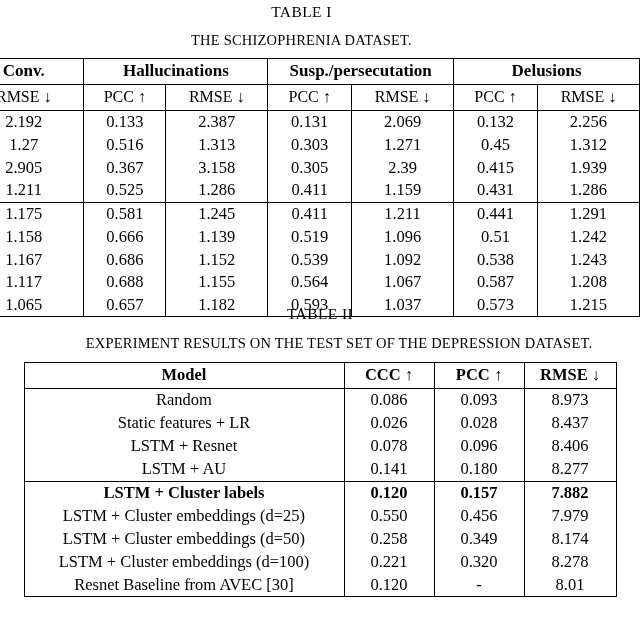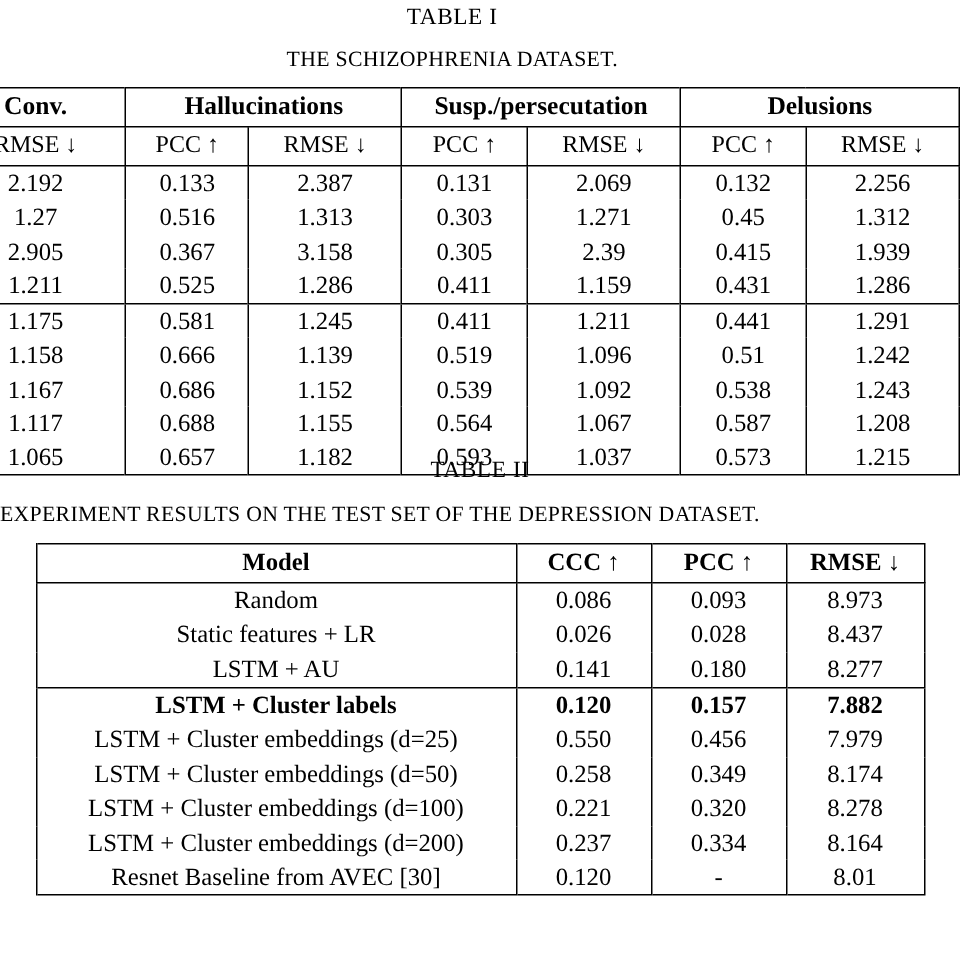--- a/index.html
+++ b/index.html
@@ -83,27 +83,28 @@
     left: 0;
     top: 305px;
     width: 640px;
   }
   .cap-num2 {
     text-align: center;
     font-size: 15.5px;
     letter-spacing: 0.4px;
   }
   .cap-text2 {
-    text-align: left;
+    text-align: center;
     font-size: 14.5px;
     font-variant: small-caps;
     letter-spacing: 0.2px;
     padding-top: 12px;
     padding-bottom: 10px;
     white-space: nowrap;
+    margin-left: 38px;
   }
   #table2 {
     width: 592px;
     margin: 0 auto;
     border: 1.6px solid #000;
     border-collapse: collapse;
     table-layout: fixed;
   }
   #table2 th, #table2 td {
     text-align: center;
@@ -268,20 +269,26 @@
           <td>0.093</td>
           <td>8.973</td>
         </tr>
         <tr>
           <td>Static features + LR</td>
           <td>0.026</td>
           <td>0.028</td>
           <td>8.437</td>
         </tr>
         <tr>
+          <td>LSTM + Resnet</td>
+          <td>0.078</td>
+          <td>0.096</td>
+          <td>8.406</td>
+        </tr>
+        <tr>
           <td>LSTM + AU</td>
           <td>0.141</td>
           <td>0.180</td>
           <td>8.277</td>
         </tr>
         <tr class="sep-above">
           <td>LSTM + Cluster labels</td>
           <td>0.120</td>
           <td>0.157</td>
           <td class="b">7.882</td>
@@ -298,26 +305,20 @@
           <td>0.349</td>
           <td>8.174</td>
         </tr>
         <tr>
           <td>LSTM + Cluster embeddings (d=100)</td>
           <td>0.221</td>
           <td>0.320</td>
           <td>8.278</td>
         </tr>
         <tr>
-          <td>LSTM + Cluster embeddings (d=200)</td>
-          <td>0.237</td>
-          <td>0.334</td>
-          <td>8.164</td>
-        </tr>
-        <tr>
           <td>Resnet Baseline from AVEC [30]</td>
           <td>0.120</td>
           <td>-</td>
           <td>8.01</td>
         </tr>
       </tbody>
   </table>
 </div>
 
 </body></html>

